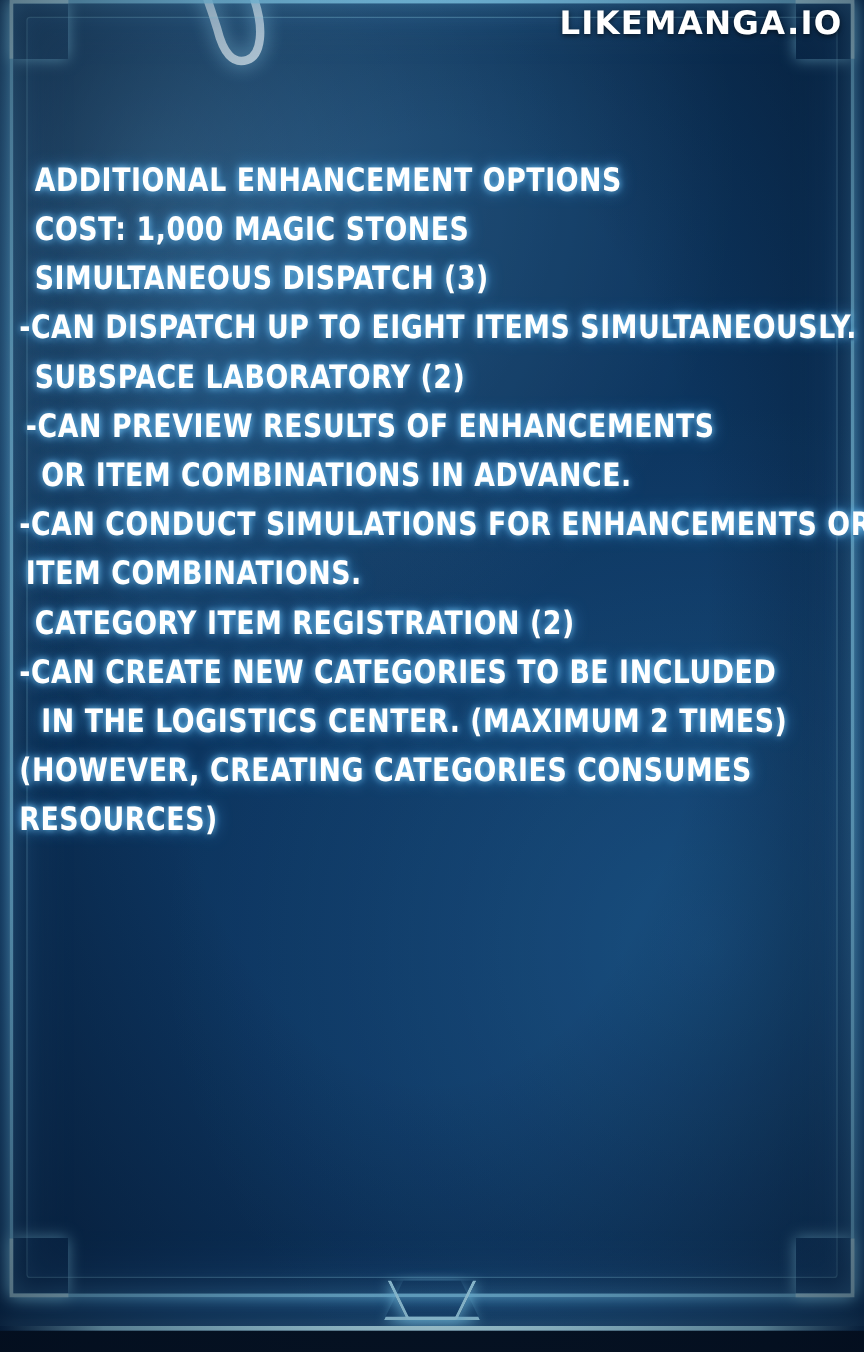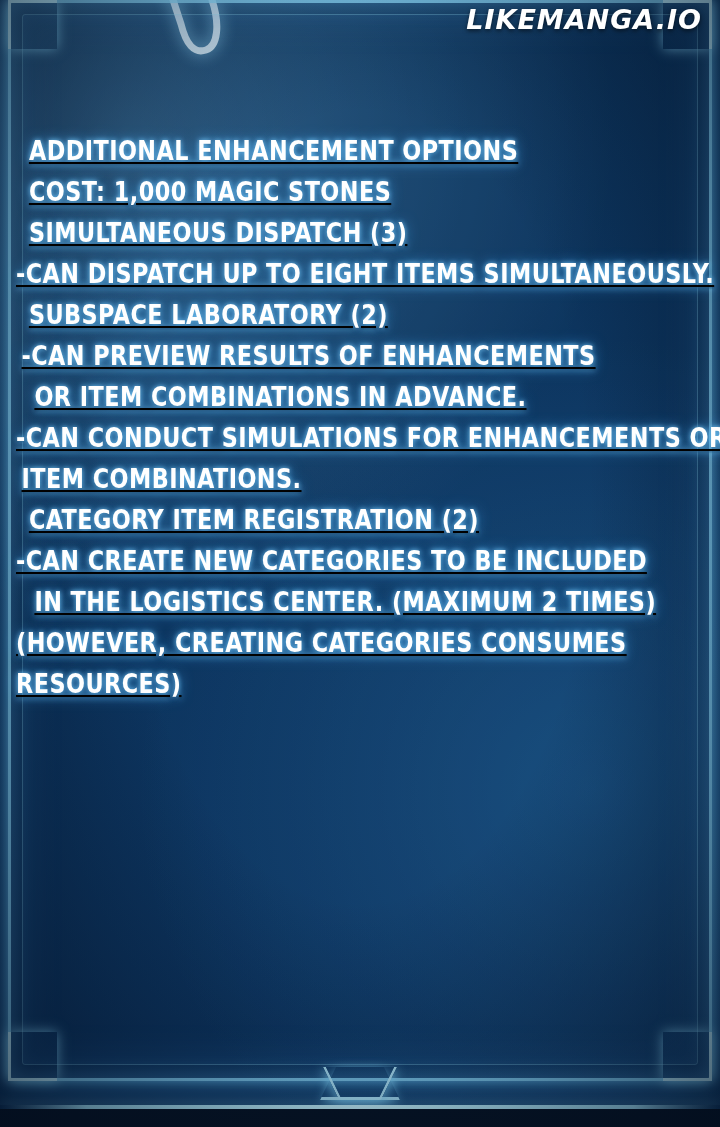--- a/index.html
+++ b/index.html
@@ -137,35 +137,33 @@
     pointer-events: none;
     opacity: 0.95;
   }
 
   
   .watermark {
     position: absolute;
     right: 18px; top: 4px;
     font-family: "DejaVu Sans", sans-serif;
     font-weight: bold;
-    font-style: italic;
     font-size: 27px;
     letter-spacing: 1px;
     color: #ffffff;
     text-shadow: 0 2px 4px rgba(0,0,0,0.55);
     user-select: none;
   }
 
   
   .panel-text {
     position: absolute;
     left: 16px;
     top: 130px;
     right: 28px;
-    text-decoration: underline;
   }
   .line {
     font-family: "DejaVu Sans Condensed", "DejaVu Sans", sans-serif;
     font-weight: bold;
     font-size: 27px;
     line-height: 41px;
     letter-spacing: 0.5px;
     color: #ffffff;
     text-transform: uppercase;
     text-shadow:

